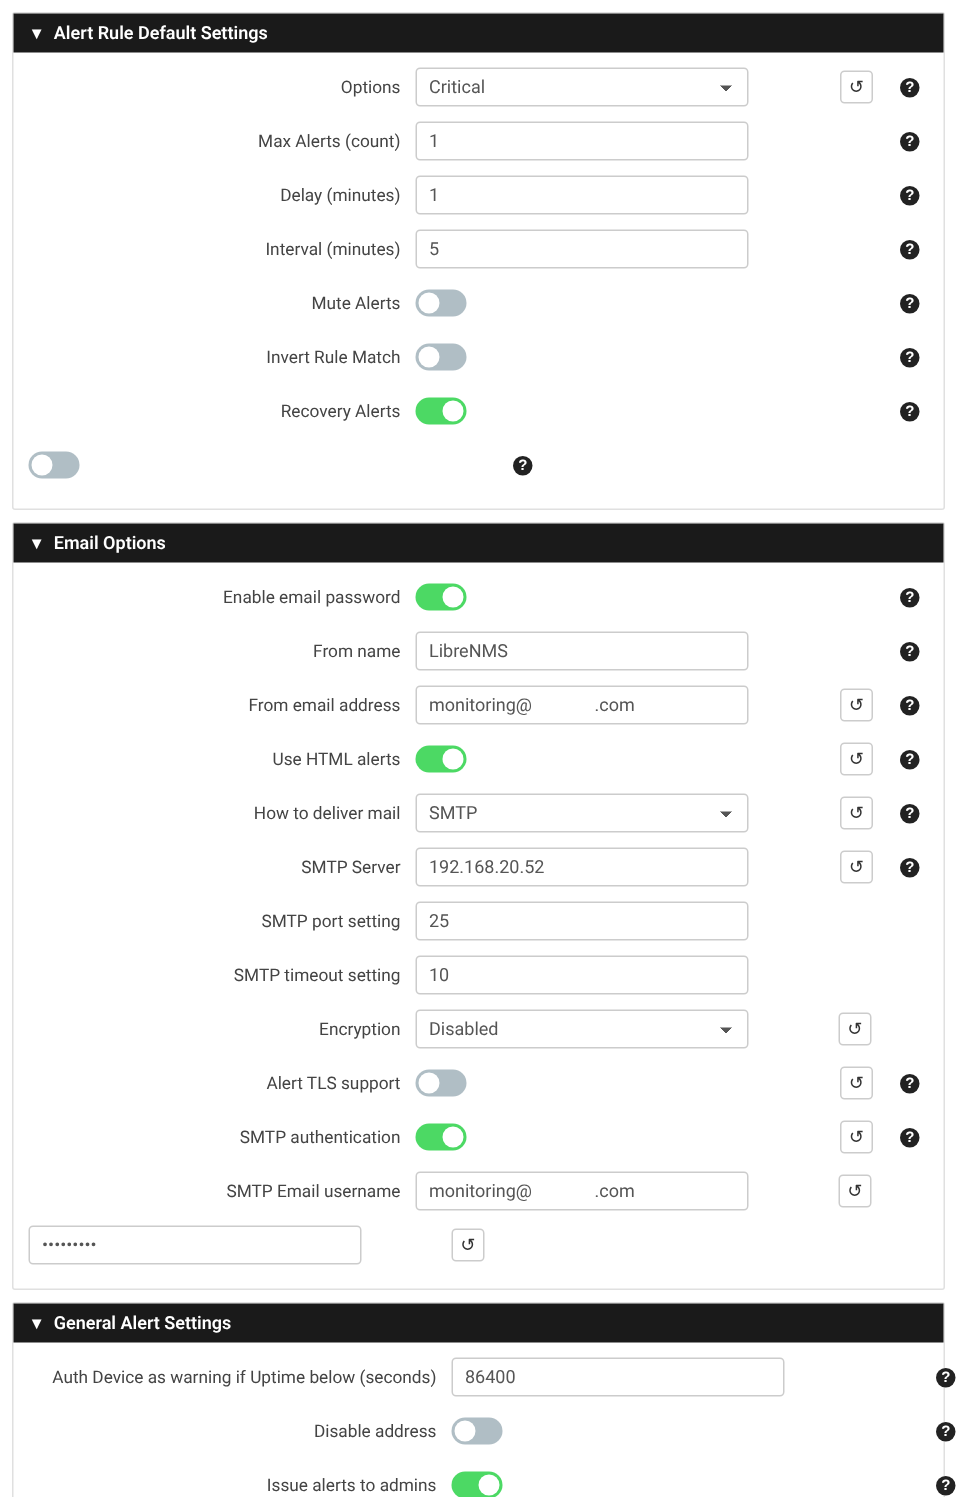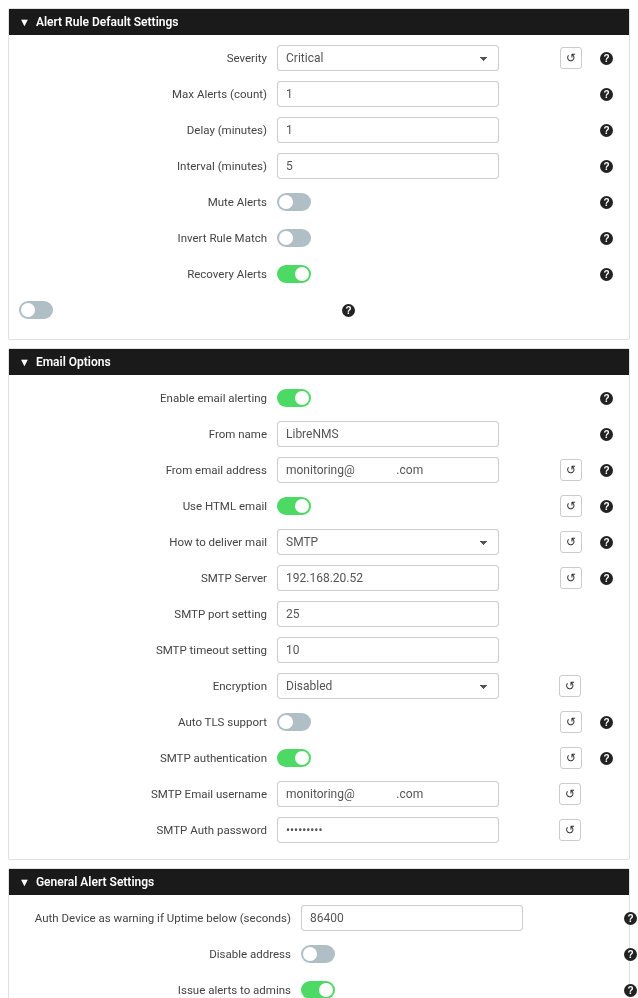--- a/index.html
+++ b/index.html
@@ -133,21 +133,21 @@
 <body>
 
 <div id="root">
     <div class="panel">
       <div class="panel-header">
         <span class="chev">▼</span>
         <span>Alert Rule Default Settings</span>
       </div>
       <div class="panel-body">
         <div class="form-row">
-          <div class="label-col" style="flex-basis:43%"><span>Severity</span></div>
+          <div class="label-col" style="flex-basis:43%"><span>Options</span></div>
           <div class="control-col">
             <select class="select-input"><option>Critical</option></select>
           </div>
           <div class="actions-col">
             <div class="icon-btn">
               <span class="refresh-glyph">↻</span>
             </div>
             <div class="help-icon" style="background: rgb(34, 34, 34); color: rgb(255, 255, 255); border-radius: 50%; font-size: 10px; width: 13px; height: 13px;">
               <span style="font-family:Arial">?</span>
             </div>
@@ -238,21 +238,21 @@
         </div>
       </div>
     </div>
     <div class="panel">
       <div class="panel-header">
         <span class="chev">▼</span>
         <span>Email Options</span>
       </div>
       <div class="panel-body">
         <div class="form-row">
-          <div class="label-col" style="flex-basis:43%"><span>Enable email alerting</span></div>
+          <div class="label-col" style="flex-basis:43%"><span>Enable email password</span></div>
           <div class="control-col">
             <div class="toggle on"></div>
           </div>
           <div class="actions-col">
             <span style="width:22px"></span>
             <div class="help-icon" style="background: rgb(34, 34, 34); color: rgb(255, 255, 255); border-radius: 50%; font-size: 10px; width: 13px; height: 13px;">
               <span style="font-family:Arial">?</span>
             </div>
           </div>
         </div>
@@ -276,21 +276,21 @@
           <div class="actions-col">
             <div class="icon-btn">
               <span class="refresh-glyph">↻</span>
             </div>
             <div class="help-icon" style="background: rgb(34, 34, 34); color: rgb(255, 255, 255); border-radius: 50%; font-size: 10px; width: 13px; height: 13px;">
               <span style="font-family:Arial">?</span>
             </div>
           </div>
         </div>
         <div class="form-row">
-          <div class="label-col" style="flex-basis:43%"><span>Use HTML email</span></div>
+          <div class="label-col" style="flex-basis:43%"><span>Use HTML alerts</span></div>
           <div class="control-col">
             <div class="toggle on"></div>
           </div>
           <div class="actions-col">
             <div class="icon-btn">
               <span class="refresh-glyph">↻</span>
             </div>
             <div class="help-icon" style="background: rgb(34, 34, 34); color: rgb(255, 255, 255); border-radius: 50%; font-size: 10px; width: 13px; height: 13px;">
               <span style="font-family:Arial">?</span>
             </div>
@@ -350,21 +350,21 @@
             <select class="select-input"><option>Disabled</option></select>
           </div>
           <div class="actions-col">
             <div class="icon-btn">
               <span class="refresh-glyph">↻</span>
             </div>
             <span style="width:14px"></span>
           </div>
         </div>
         <div class="form-row">
-          <div class="label-col" style="flex-basis:43%"><span>Auto TLS support</span></div>
+          <div class="label-col" style="flex-basis:43%"><span>Alert TLS support</span></div>
           <div class="control-col">
             <div class="toggle off"></div>
           </div>
           <div class="actions-col">
             <div class="icon-btn">
               <span class="refresh-glyph">↻</span>
             </div>
             <div class="help-icon" style="background: rgb(34, 34, 34); color: rgb(255, 255, 255); border-radius: 50%; font-size: 10px; width: 13px; height: 13px;">
               <span style="font-family:Arial">?</span>
             </div>
@@ -390,21 +390,20 @@
             <input class="text-input" type="text" value="monitoring@              .com" style="">
           </div>
           <div class="actions-col">
             <div class="icon-btn">
               <span class="refresh-glyph">↻</span>
             </div>
             <span style="width:14px"></span>
           </div>
         </div>
         <div class="form-row">
-          <div class="label-col" style="flex-basis:43%"><span>SMTP Auth password</span></div>
           <div class="control-col">
             <input class="text-input" type="text" value="•••••••••" style="">
           </div>
           <div class="actions-col">
             <div class="icon-btn">
               <span class="refresh-glyph">↻</span>
             </div>
             <span style="width:14px"></span>
           </div>
         </div>

